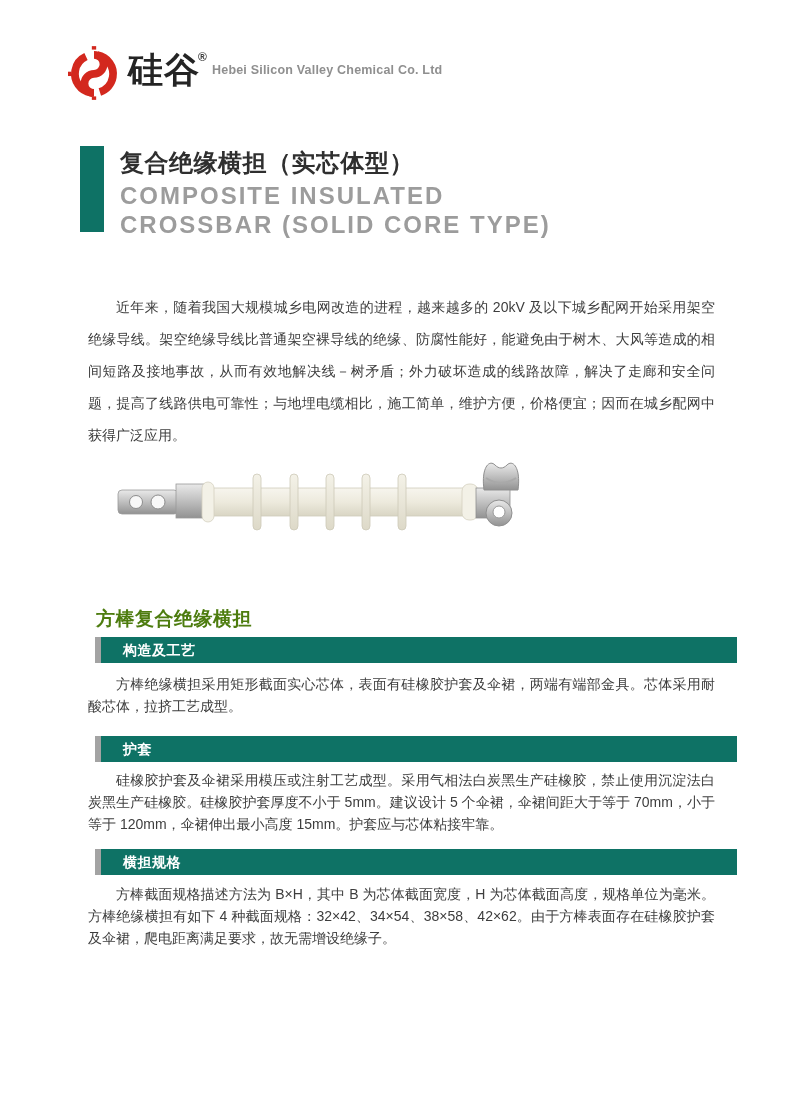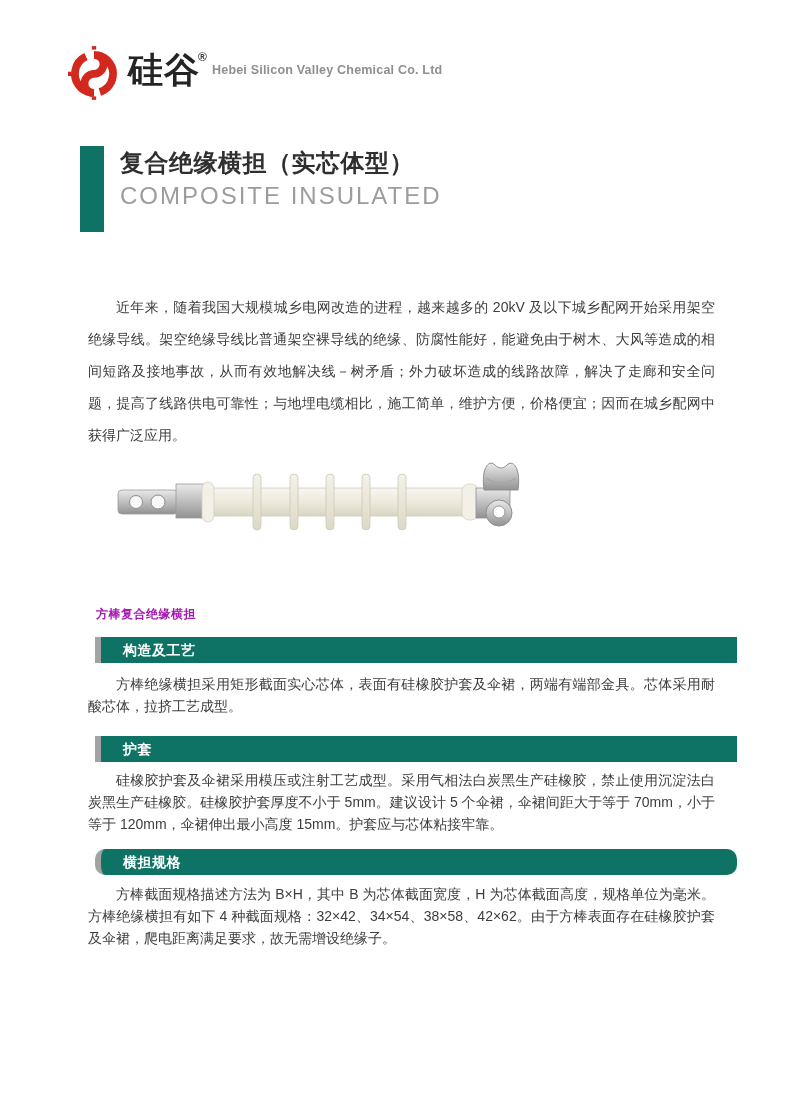--- a/index.html
+++ b/index.html
@@ -8,39 +8,39 @@
     font-family:"Liberation Sans","DejaVu Sans",sans-serif;overflow:hidden;
   }
   
   .logo-icon{position:absolute;left:68px;top:46px;width:52px;height:54px;}
   .logo-zh{position:absolute;left:128px;top:52px;font-size:35px;font-weight:800;color:#242424;line-height:1;letter-spacing:1px;}
   .logo-reg{position:absolute;left:198px;top:50px;font-size:12px;color:#3a3a3a;font-weight:bold;}
   .logo-en{position:absolute;left:212px;top:63px;font-size:12.5px;color:#8f8f8f;font-weight:bold;letter-spacing:0.2px;text-align:center;}
   
   .title-bar{position:absolute;left:80px;top:146px;width:24px;height:86px;background:#0e7265;}
   .title-zh{position:absolute;left:120px;top:147px;font-size:24px;font-weight:bold;color:#2f2f2f;letter-spacing:0.5px;}
-  .title-en{position:absolute;left:120px;top:181px;font-size:24px;color:#9c9c9c;line-height:29px;letter-spacing:2px;font-weight:400;}
+  .title-en{position:absolute;left:120px;top:181px;font-size:24px;color:#9c9c9c;line-height:29px;letter-spacing:2px;font-weight:700;}
   
   .body-text{
     position:absolute;left:88px;width:627px;font-size:14px;line-height:22px;
     color:#3d3d3d;text-align:justify;text-indent:2em;font-weight:500;
   }
   .intro{top:291px;line-height:32px;}
   
   .product-photo{position:absolute;left:110px;top:448px;width:435px;height:95px;}
   
-  .subsection-title{position:absolute;left:96px;top:606px;font-size:12px;font-weight:bold;color:#a21caf;letter-spacing:0.5px;}
+  .subsection-title{position:absolute;left:96px;top:606px;font-size:19px;font-weight:bold;color:#4d7c0f;letter-spacing:0.5px;}
   .section-bar{
     position:absolute;left:95px;width:614px;height:26px;background:#0e7265;
     border-left:6px solid #a3a3a3;color:#ffffff;font-size:14px;font-weight:bold;
     line-height:26px;padding-left:22px;box-sizing:content-box;letter-spacing:0.5px;
   }
   .bar-1{top:637px;}
   .bar-2{top:736px;}
-  .bar-3{top:849px;border-radius:10px;}
+  .bar-3{top:849px;}
   .sec-body-1{top:673px;}
   .sec-body-2{top:769px;}
   .sec-body-3{top:883px;}
 </style>
 </head>
 <body>
 
 <div class="page">
 
   <div>
@@ -57,20 +57,21 @@
     <div class="logo-zh">硅谷</div>
     <div class="logo-reg">®</div>
     <div class="logo-en">Hebei Silicon Valley Chemical Co. Ltd</div>
   </div>
 
   <div>
     <div class="title-bar"></div>
     <div class="title-zh">复合绝缘横担（实芯体型）</div>
     <div class="title-en">
       <div>COMPOSITE INSULATED</div>
+      <div>CROSSBAR (SOLID CORE TYPE)</div>
     </div>
   </div>
 
   <div class="body-text intro">近年来，随着我国大规模城乡电网改造的进程，越来越多的 20kV 及以下城乡配网开始采用架空绝缘导线。架空绝缘导线比普通架空裸导线的绝缘、防腐性能好，能避免由于树木、大风等造成的相间短路及接地事故，从而有效地解决线－树矛盾；外力破坏造成的线路故障，解决了走廊和安全问题，提高了线路供电可靠性；与地埋电缆相比，施工简单，维护方便，价格便宜；因而在城乡配网中获得广泛应用。</div>
 
   <svg class="product-photo" viewBox="0 0 435 95" aria-hidden="true">
     <defs>
       <linearGradient id="metal" x1="0" y1="0" x2="0" y2="1">
         <stop offset="0" stop-color="#e9e9e9"></stop>
         <stop offset="0.45" stop-color="#c3c3c3"></stop>

